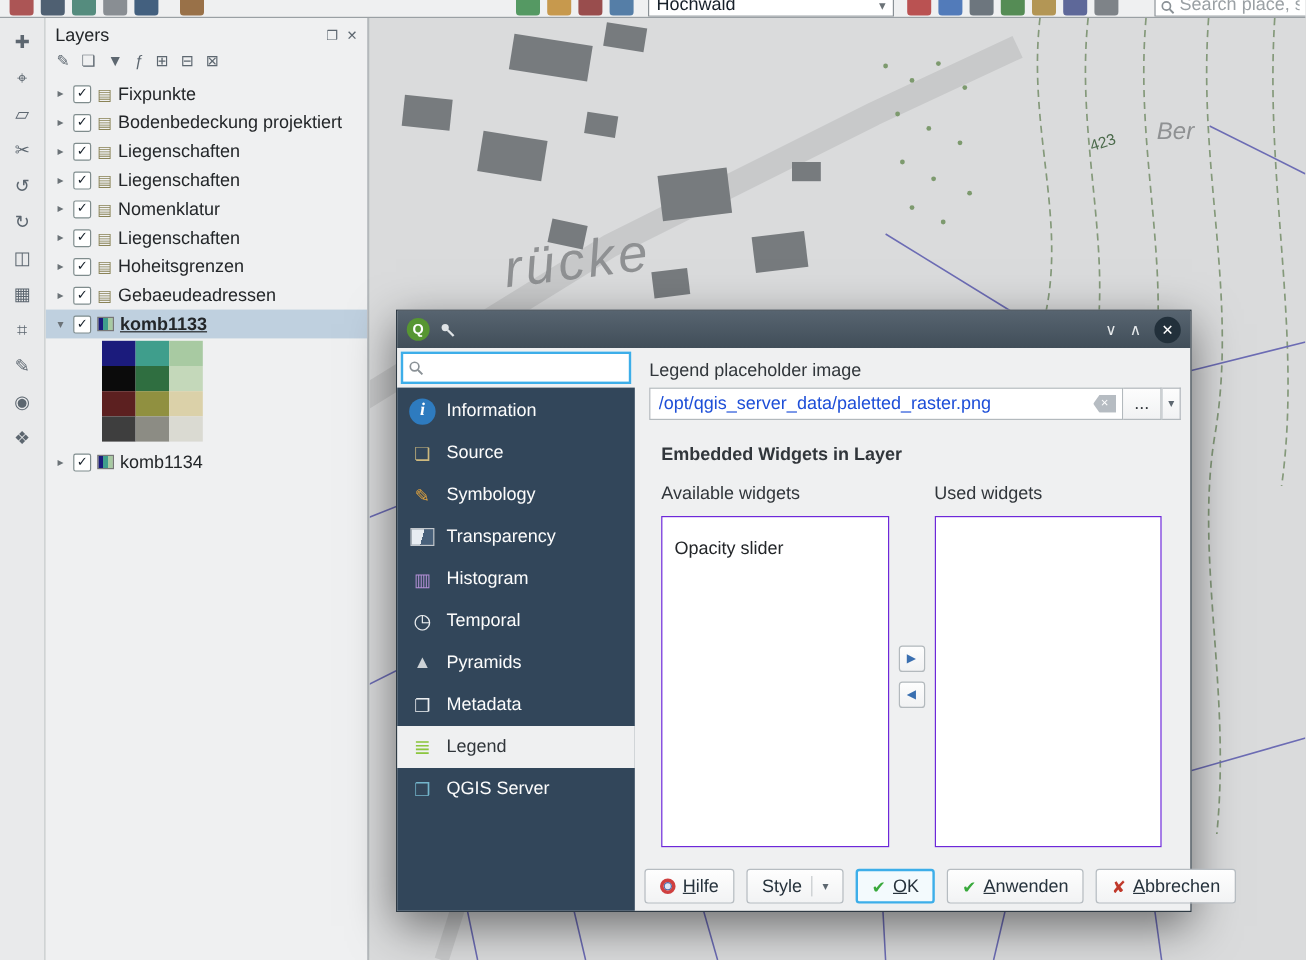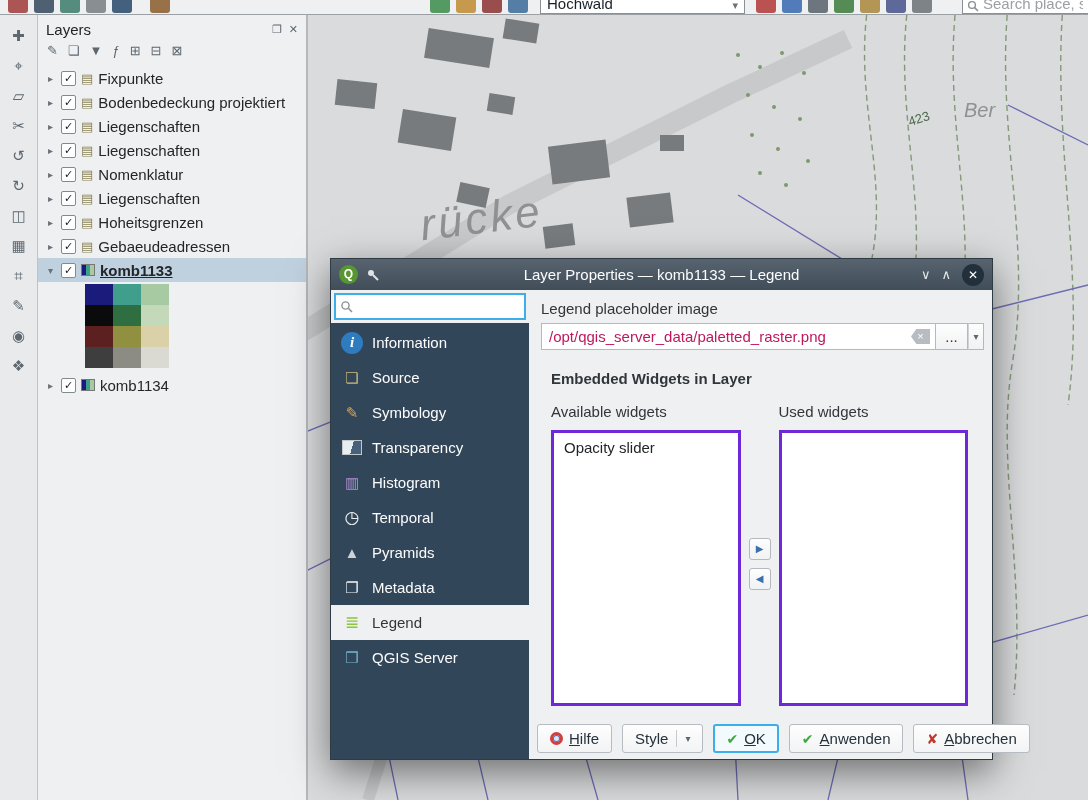--- a/index.html
+++ b/index.html
@@ -71,29 +71,29 @@
   .i-temp{color:#eceff1;font-size:17px}.i-temp::before{content:"◷"}
   .i-pyr{color:#cdd2d6}.i-pyr::before{content:"▲"}
   .i-meta{color:#eceff1}.i-meta::before{content:"❐"}
   .i-leg{color:#8cc63f;font-size:17px}.i-leg::before{content:"≣"}
   .i-srv{color:#74b6cc}.i-srv::before{content:"❒"}
 
   .content{flex:1;display:flex;flex-direction:column;padding:8px 8px 6px;min-width:0}
   .lbl{margin:2px 0 6px 4px;color:#31363b}
   .pathrow{display:flex;height:27px;margin:0 0 10px 4px}
   .pathfield{flex:1;border:1px solid #b3b9bd;background:#fff;display:flex;align-items:center;padding:0 5px 0 7px;gap:4px;min-width:0}
-  .pathfield input{border:0;outline:0;flex:1;min-width:0;font:15px "Liberation Sans",sans-serif;color:#be185d}
+  .pathfield input{border:0;outline:0;flex:1;min-width:0;font:15px "Liberation Sans",sans-serif;color:#1d4ed8}
   .clear-btn{width:19px;height:15px;flex:0 0 19px;background:#b6bcc2;clip-path:polygon(0 50%,28% 0,100% 0,100% 100%,28% 100%);color:#fff;font-size:11px;line-height:15px;text-align:center}
   .browse{width:32px;flex:0 0 32px;border:1px solid #b3b9bd;border-left:0;background:linear-gradient(#fdfdfd,#f1f2f3);text-align:center;line-height:25px;color:#31363b}
   .browse-dd{width:16px;flex:0 0 16px;border:1px solid #b3b9bd;border-left:1px solid #cfd3d6;background:linear-gradient(#fdfdfd,#f1f2f3);text-align:center;line-height:25px;font-size:10px;color:#5d6770}
   .heading{font-weight:bold;color:#31363b;margin:10px 0 16px 14px}
   .cols{display:flex;flex:1;min-height:0;margin:0 16px 16px 14px}
   .col{flex:1;display:flex;flex-direction:column;min-width:0}
   .col-label{margin-bottom:10px;color:#31363b}
-  .listbox{flex:1;background:#fff;border:3px solid #6d28d9;padding:6px 10px;overflow:hidden}
+  .listbox{flex:1;background:#fff;border:1px solid #6d28d9;padding:18px 10px;overflow:hidden}
   .mid{width:38px;flex:0 0 38px;display:flex;flex-direction:column;align-items:center;justify-content:center;gap:8px;padding-top:18px}
   .abtn{width:22px;height:22px;border:1px solid #b3b9bd;background:linear-gradient(#fdfdfd,#f1f2f3);color:#3a6fb0;font-size:10px;display:flex;align-items:center;justify-content:center;border-radius:3px}
   .btnrow{margin-top:auto;display:flex;gap:10px;justify-content:space-between;padding:2px 0 0}
   .btn{height:29px;border:1px solid #b6bcc1;border-radius:3px;background:linear-gradient(#fefefe,#f2f3f4);display:flex;align-items:center;gap:6px;padding:0 12px;font-size:15px;color:#26323c;white-space:nowrap}
   .btn.default{border:2px solid #3daee9;background:#f3fafd;padding:0 11px}
   .btn .ok-check{color:#39a93c;font-size:14px}
   .btn .cancel-x{color:#c0392b;font-size:14px}
   .help-ico{width:13px;height:13px;border:3px solid #cf4040;border-radius:50%;background:#dfe7f4;box-shadow:0 0 0 1px #4a6fb0 inset}
   .btn .sep{width:1px;height:17px;background:#c6cacd;margin:0 2px}
   .btn .dd{font-size:10px;color:#5d6770}
@@ -307,21 +307,20 @@
   </div>
 </div>
 
 <div class="dlg">
   <div class="dlg-title">
     <span class="logo">Q</span>
     <svg class="pin" viewBox="0 0 14 14">
         <circle cx="5" cy="5" r="3" fill="#dfe3e6"></circle>
         <line x1="7" y1="7" x2="12" y2="12" stroke="#dfe3e6" stroke-width="2"></line>
       </svg>
-    <span class="ttext">Layer Properties — komb1133 — Legend</span>
     <span class="tctrl">
       <span class="chev">∨</span>
       <span class="chev">∧</span>
       <span class="closebtn">✕</span>
     </span>
   </div>
 
   <div class="dlg-body">
 
     <div class="side">

